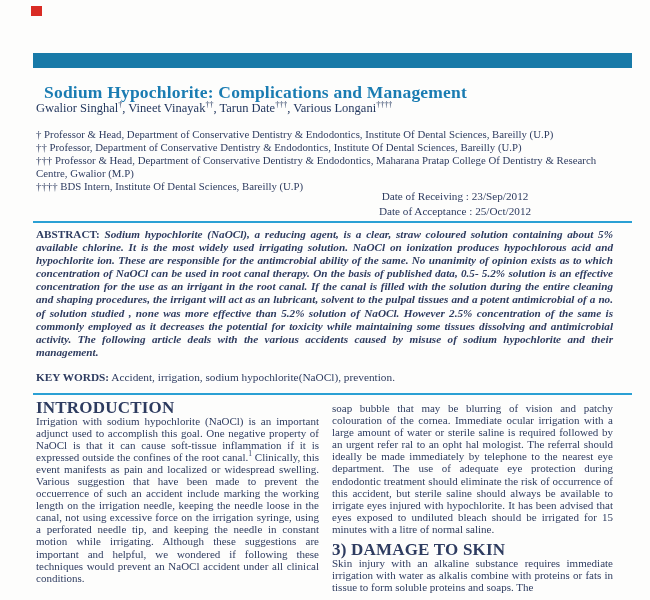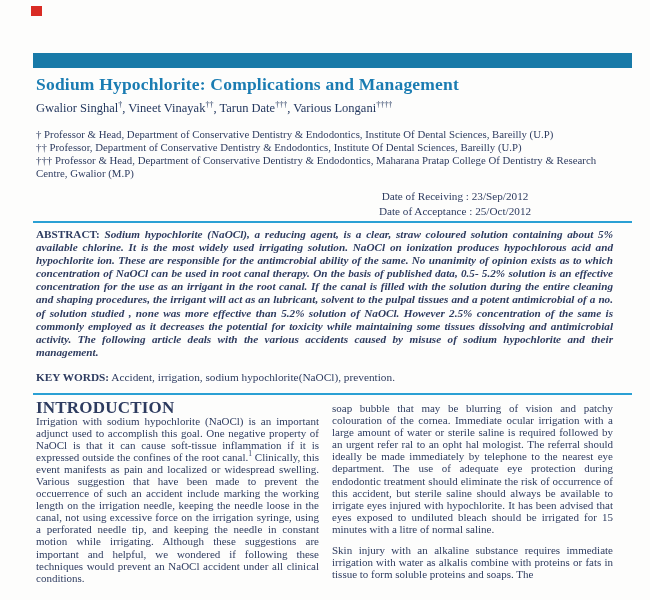--- a/index.html
+++ b/index.html
@@ -52,33 +52,34 @@
 </head>
 <body>
 
 <div class="page">
 
   <div class="abs artifact-marker"></div>
 
 
   <div class="abs title-band"></div>
 
-  <h1 class="abs paper-title" style="margin:0">Sodium Hypochlorite: Complications and Management</h1>
+  <h1 class="abs paper-title" style="margin:8px">Sodium Hypochlorite: Complications and Management</h1>
 
   <div class="abs authors-line">
     <span>Gwalior Singhal</span><sup>†</sup><span>, </span>
     <span>Vineet Vinayak</span><sup>††</sup><span>, </span>
     <span>Tarun Date</span><sup>†††</sup><span>, </span>
     <span>Various Longani</span><sup>††††</sup>
   </div>
 
   <div class="abs affiliations">
     <div>† Professor &amp; Head, Department of Conservative Dentistry &amp; Endodontics, Institute Of Dental Sciences, Bareilly (U.P)</div>
     <div>†† Professor, Department of Conservative Dentistry &amp; Endodontics, Institute Of Dental Sciences, Bareilly (U.P)</div>
     <div>††† Professor &amp; Head, Department of Conservative Dentistry &amp; Endodontics, Maharana Pratap College Of Dentistry &amp; Research Centre, Gwalior (M.P)</div>
+    <div>†††† BDS Intern, Institute Of Dental Sciences, Bareilly (U.P)</div>
   </div>
 
   <div class="abs dates">
     <div>Date of Receiving : 23/Sep/2012</div>
     <div>Date of Acceptance : 25/Oct/2012</div>
   </div>
 
   <div class="abs rule rule-1"></div>
 
   <div class="abs abstract">
@@ -92,16 +93,17 @@
   <div class="abs rule rule-2"></div>
 
   <div class="abs col col-left">
     <h3>INTRODUCTION</h3>
     <p><span>Irrigation with sodium hypochlorite (NaOCl) is an important adjunct used to accomplish this goal. One negative property of NaOCl is that it can cause soft-tissue inflammation if it is expressed outside the confines of the root canal.</span><sup>1</sup><span> Clinically, this event manifests as pain and localized or widespread swelling. Various suggestion that have been made to prevent the occuerrence of such an accident include marking the working length on the irrigation needle, keeping the needle loose in the canal, not using excessive force on the irrigation syringe, using a perforated needle tip, and keeping the needle in constant motion while irrigating. Although these suggestions are important and helpful, we wondered if following these techniques would prevent an NaOCl accident under all clinical conditions.</span></p>
   </div>
 
   <div class="abs col col-right">
     <p>soap bubble that may be blurring of vision and patchy colouration of the cornea. Immediate ocular irrigation with a large amount of water or sterile saline is required followed by an urgent refer ral to an opht hal mologist. The referral should ideally be made immediately by telephone to the nearest eye department. The use of adequate eye protection during endodontic treatment should eliminate the risk of occurrence of this accident, but sterile saline should always be available to irrigate eyes injured with hypochlorite. It has been advised that eyes exposed to undiluted bleach should be irrigated for 15 minutes with a litre of normal saline.</p>
     <div class="gap"></div>
+    <h3>3) DAMAGE TO SKIN</h3>
     <p>Skin injury with an alkaline substance requires immediate irrigation with water as alkalis combine with proteins or fats in tissue to form soluble proteins and soaps. The</p>
   </div>
 
 </div>
 
 </body></html>

